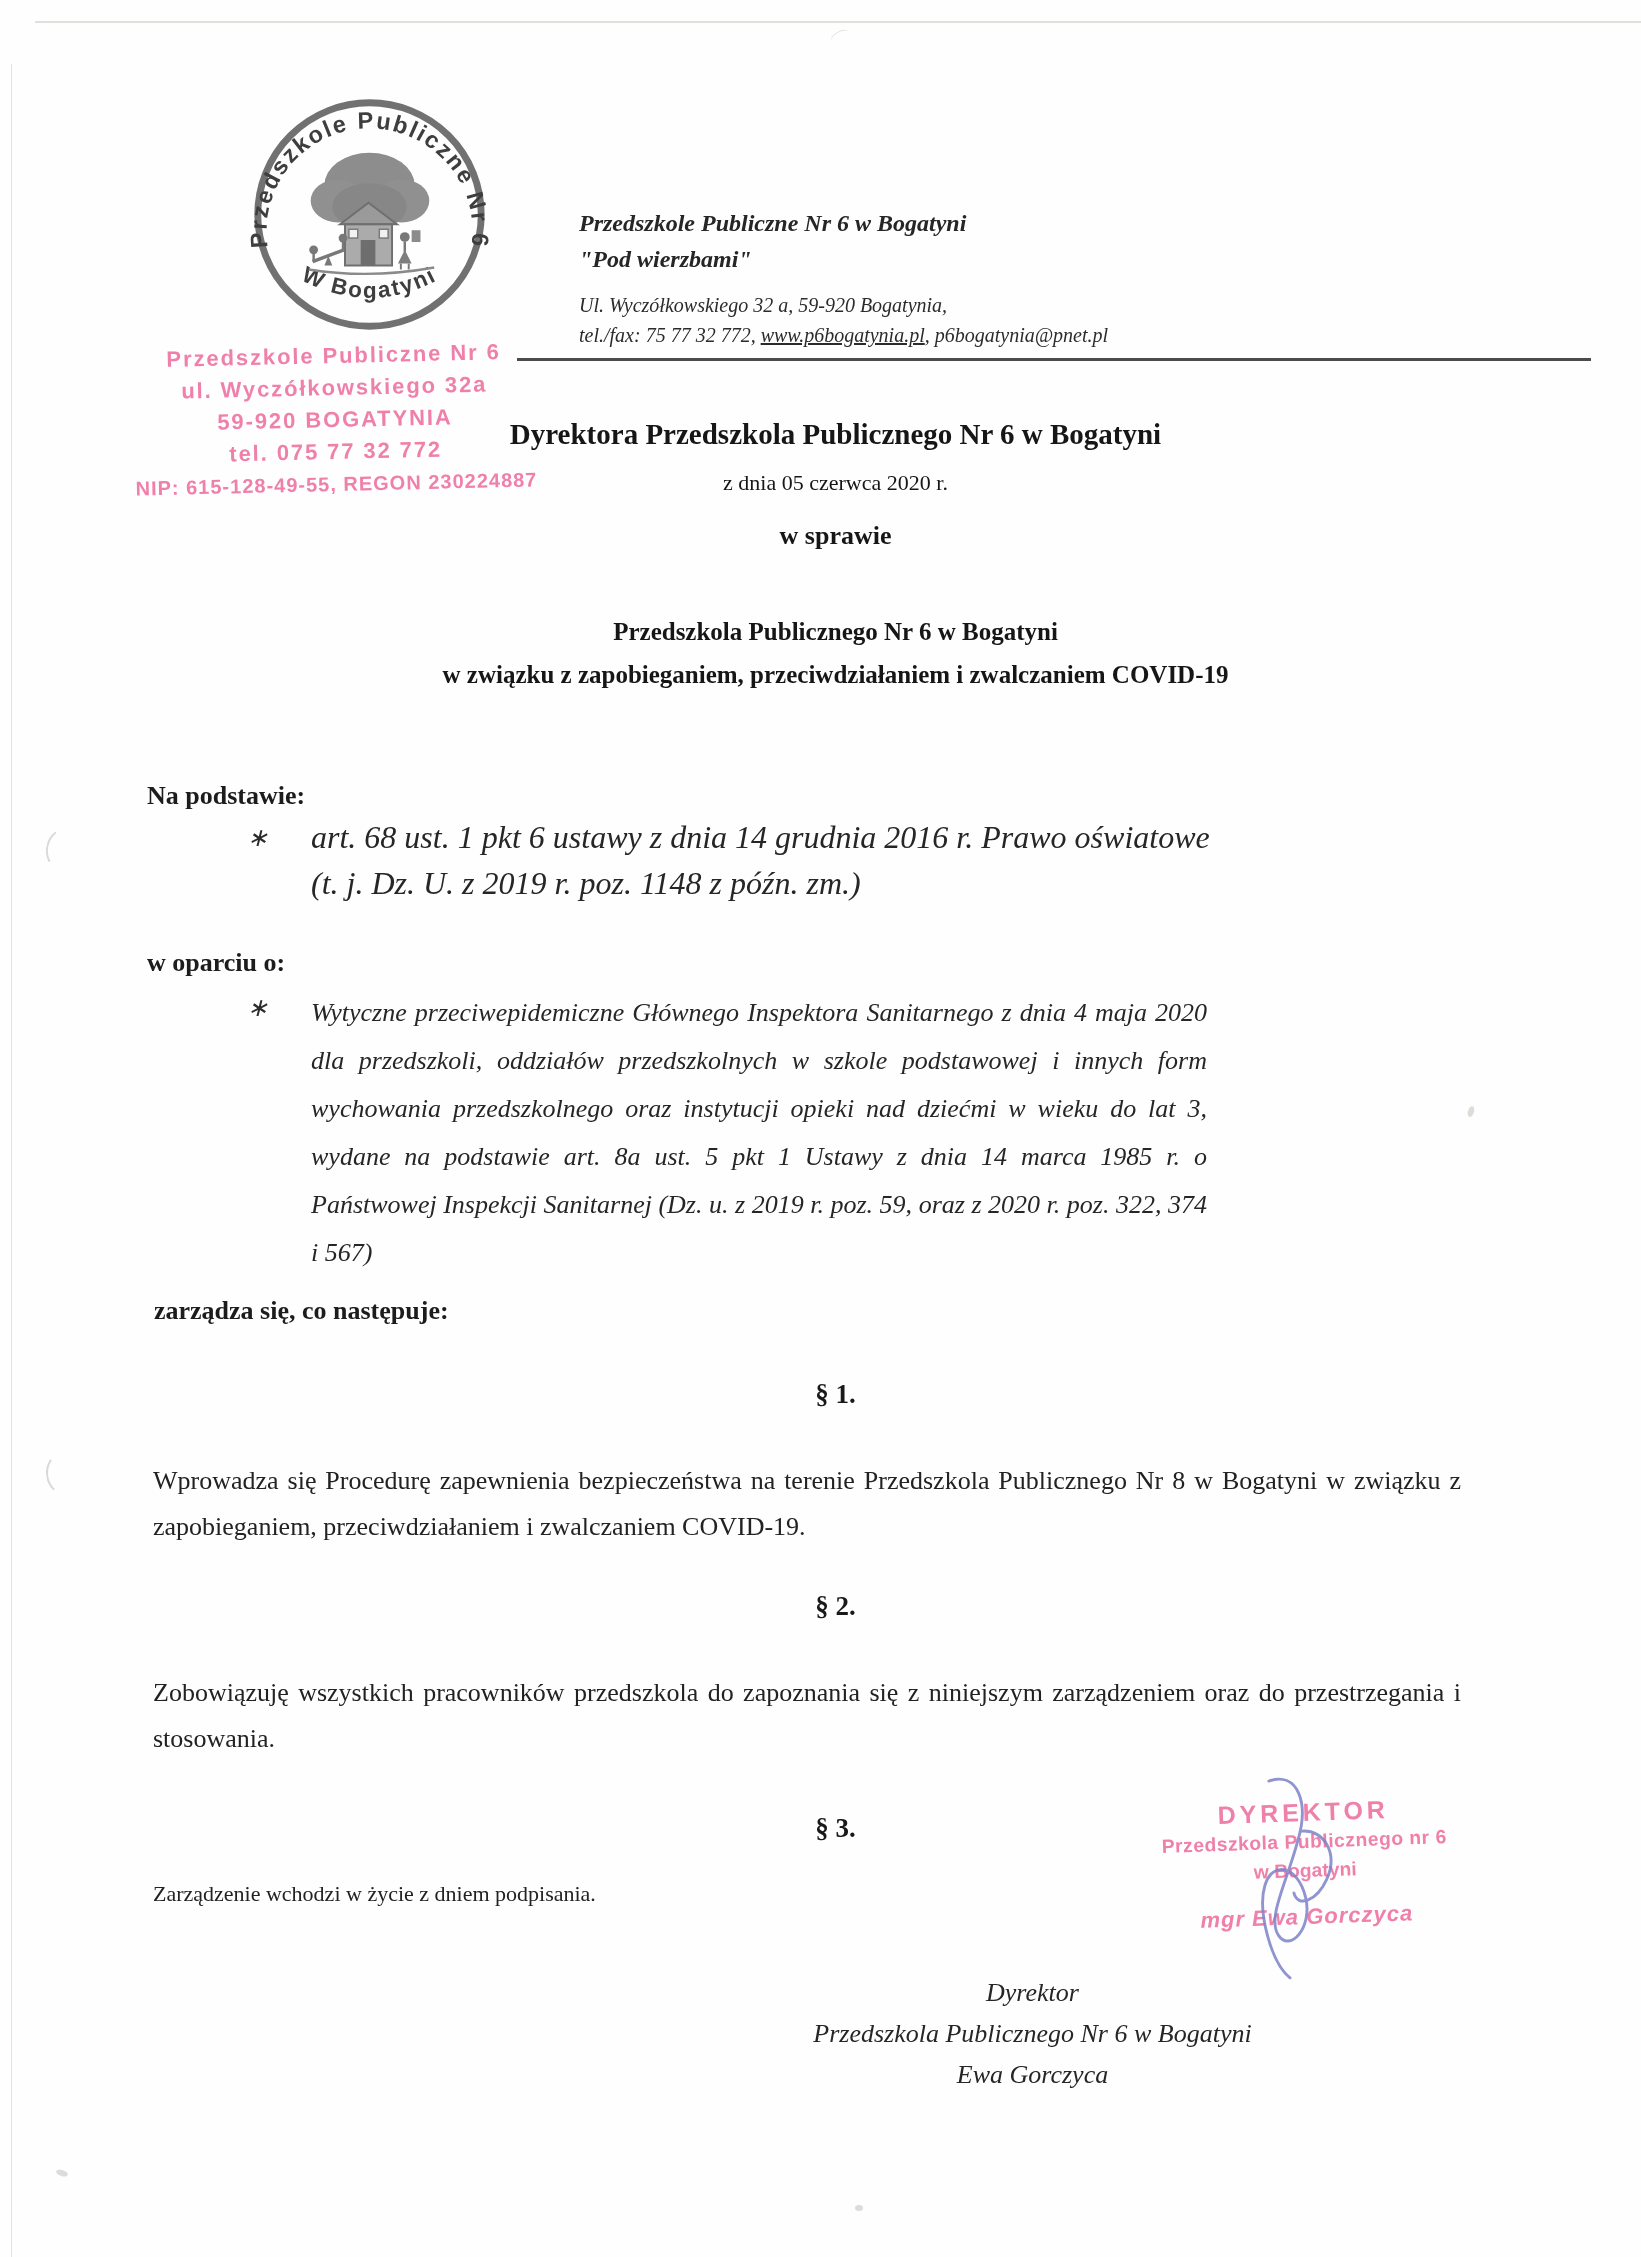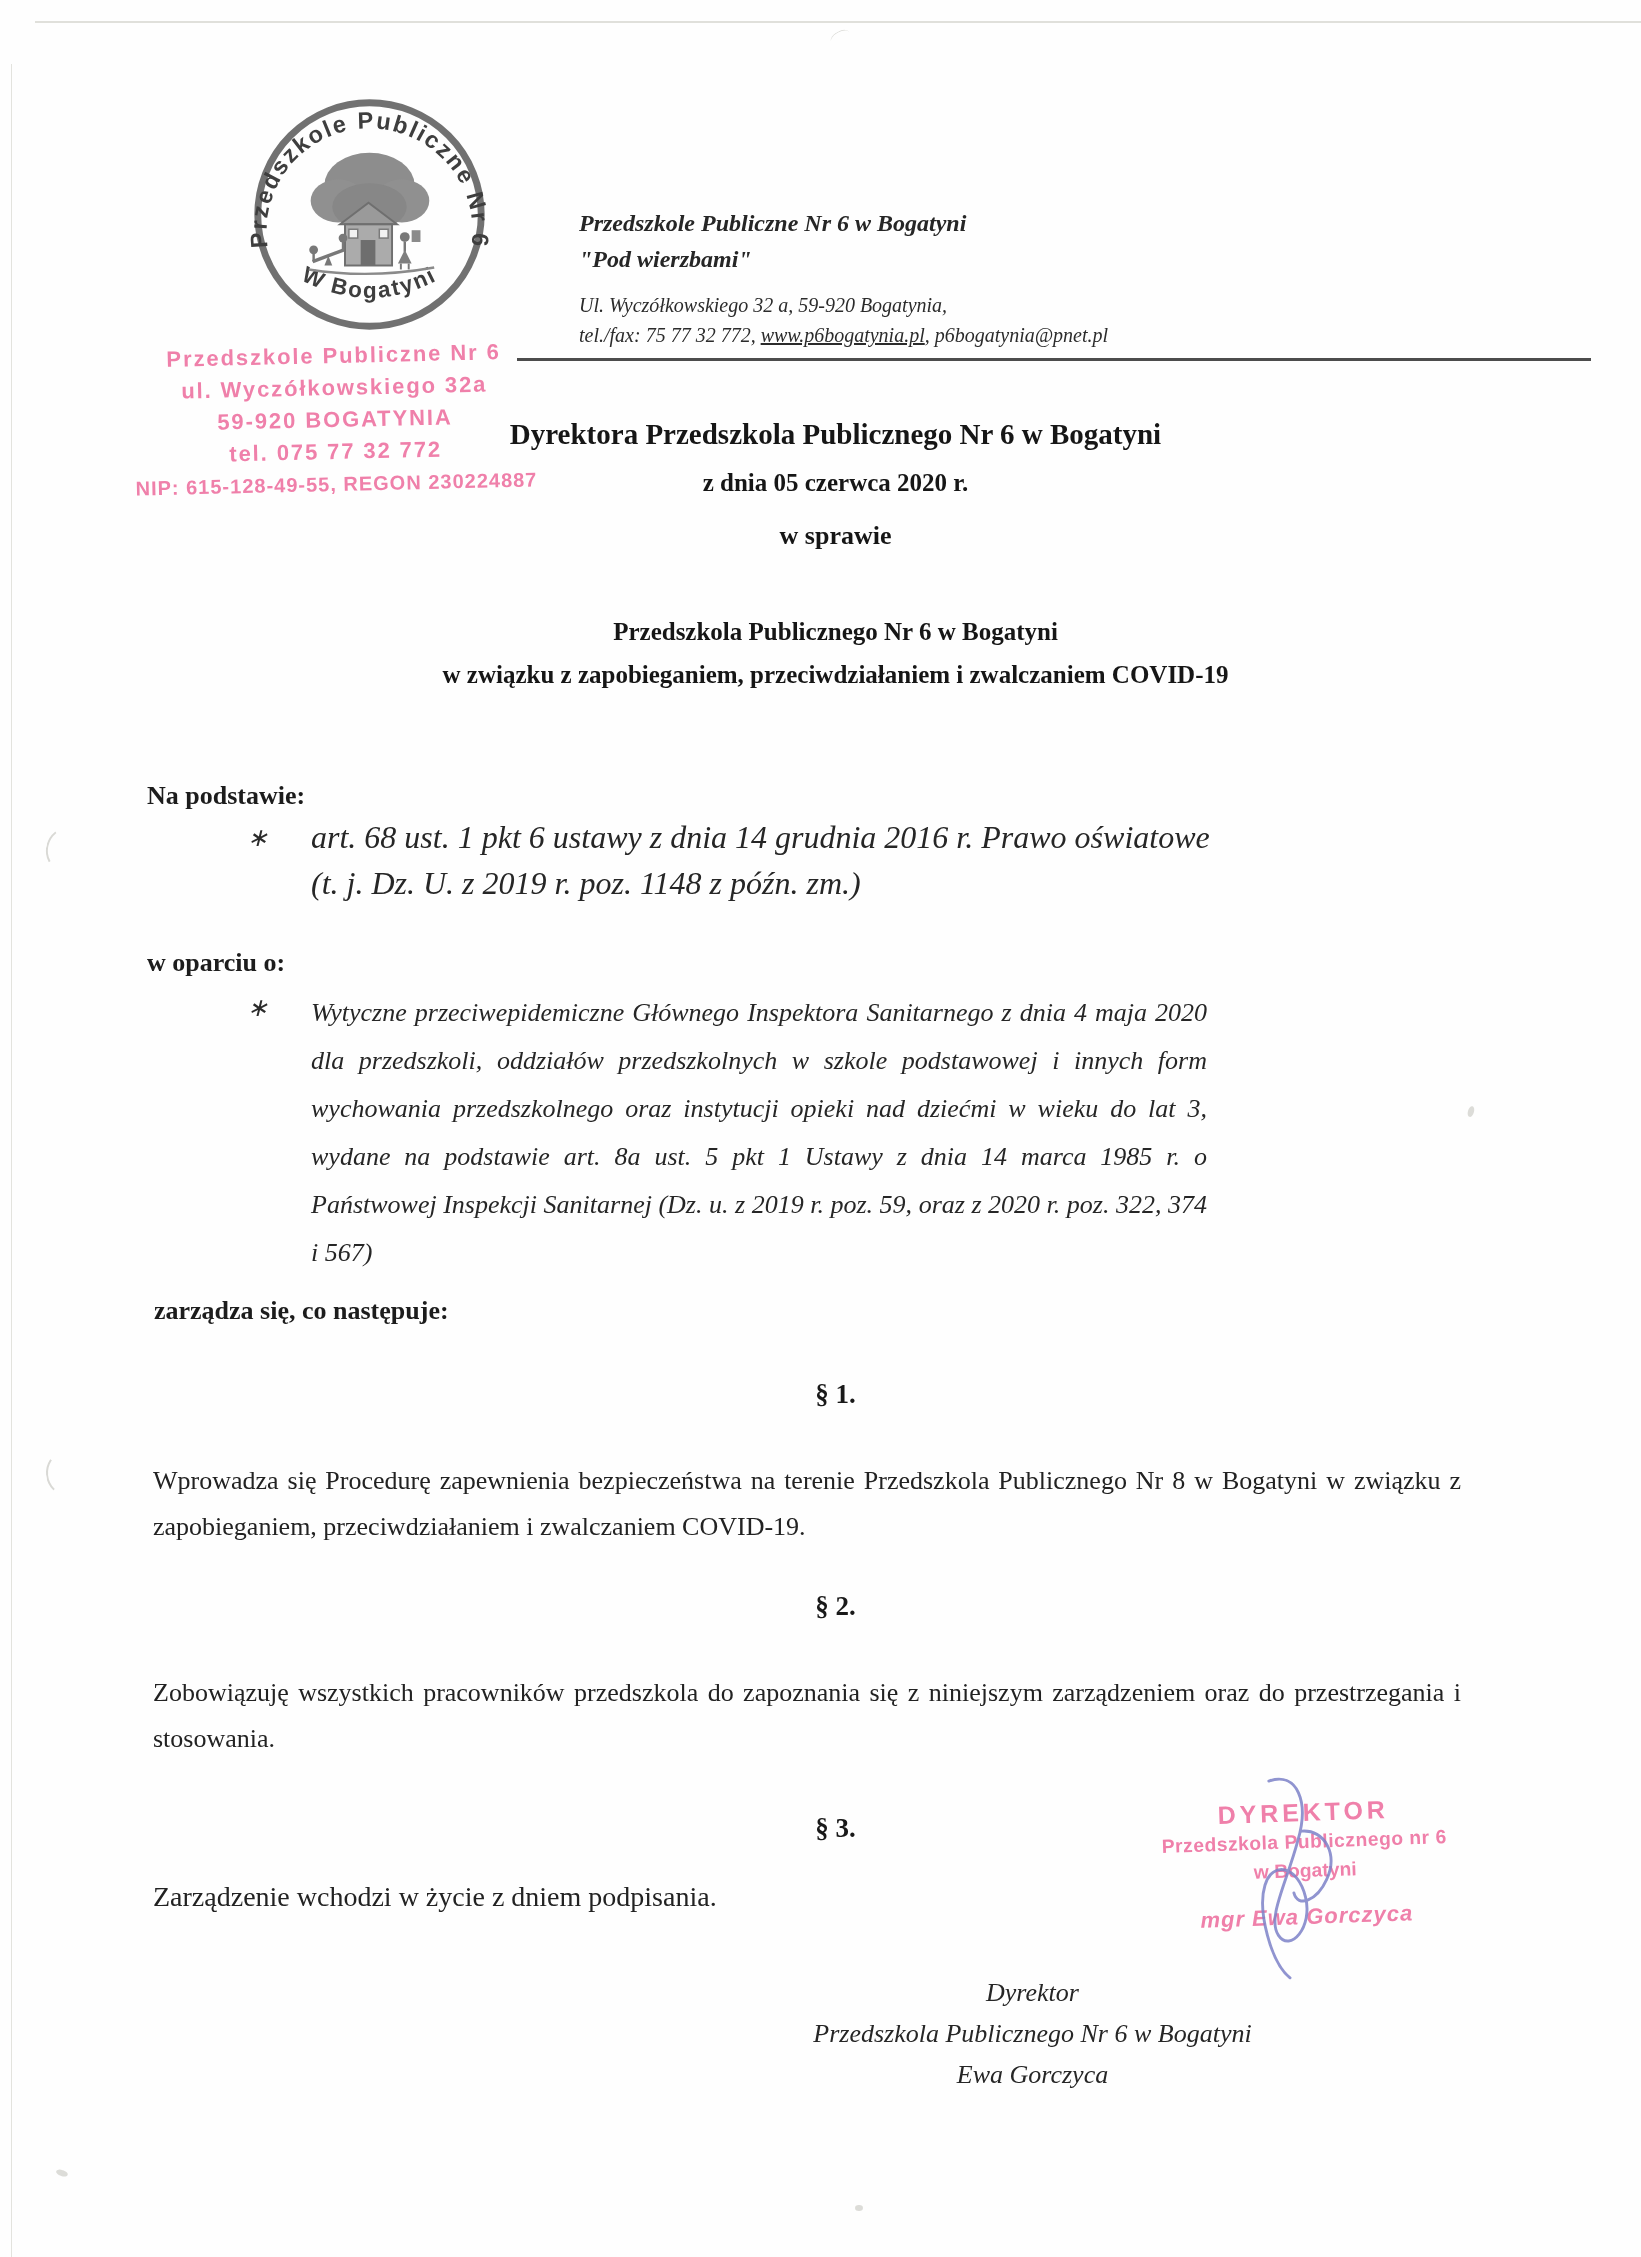--- a/index.html
+++ b/index.html
@@ -31,33 +31,33 @@
   .stamp-dir{left:1137px;top:1798px;width:336px;transform:rotate(-2deg);line-height:29px;}
   .stamp-dir .d1{font-size:25px;letter-spacing:3.9px;}
   .stamp-dir .d2{font-size:19.3px;letter-spacing:0.5px;}
   .stamp-dir .d3{font-size:19.3px;}
   .stamp-dir .d4{font-size:22px;font-style:italic;margin-top:17.4px;letter-spacing:1px;}
 
   
   .title-wrap{left:145px;top:402px;width:1381px;text-align:center;color:#161616;}
   .t1{font-size:30px;font-weight:bold;line-height:46px;}
   .t2{font-size:29px;font-weight:bold;line-height:48px;margin-top:8px;}
-  .t3{font-size:25px;font-weight:bold;line-height:50px;}
+  .t3{font-size:22px;font-weight:normal;line-height:50px;}
   .t4{font-size:26px;font-weight:bold;line-height:56px;}
   .subject-wrap{left:145px;top:610px;width:1381px;text-align:center;color:#161616;}
   .subj{font-size:25px;font-weight:bold;line-height:43px;}
 
   .h-bold{font-size:26px;font-weight:bold;color:#1c1c1c;}
   .bullet{font-size:25px;color:#2a2a2a;}
   .it{font-style:italic;}
   .basis-line{font-size:32px;font-style:italic;color:#262626;}
   .ref-par{font-size:26px;font-style:italic;color:#262626;width:896px;text-align:justify;line-height:48px;}
   .body-par{font-size:26px;color:#222;width:1308px;text-align:justify;line-height:46px;}
   .sec-num{width:1381px;left:145px;text-align:center;font-size:27px;font-weight:bold;color:#191919;}
-  .plain{font-size:28px;color:#222;}
+  .plain{font-size:22px;color:#222;}
 
   .sign-block{left:743px;top:1972px;width:579px;text-align:center;font-size:26px;font-style:italic;color:#262626;line-height:41px;}
 </style>
 </head>
 <body>
 
 <div id="page">
 
   <div class="abs edge-left"></div>
   <div class="abs edge-top"></div>

